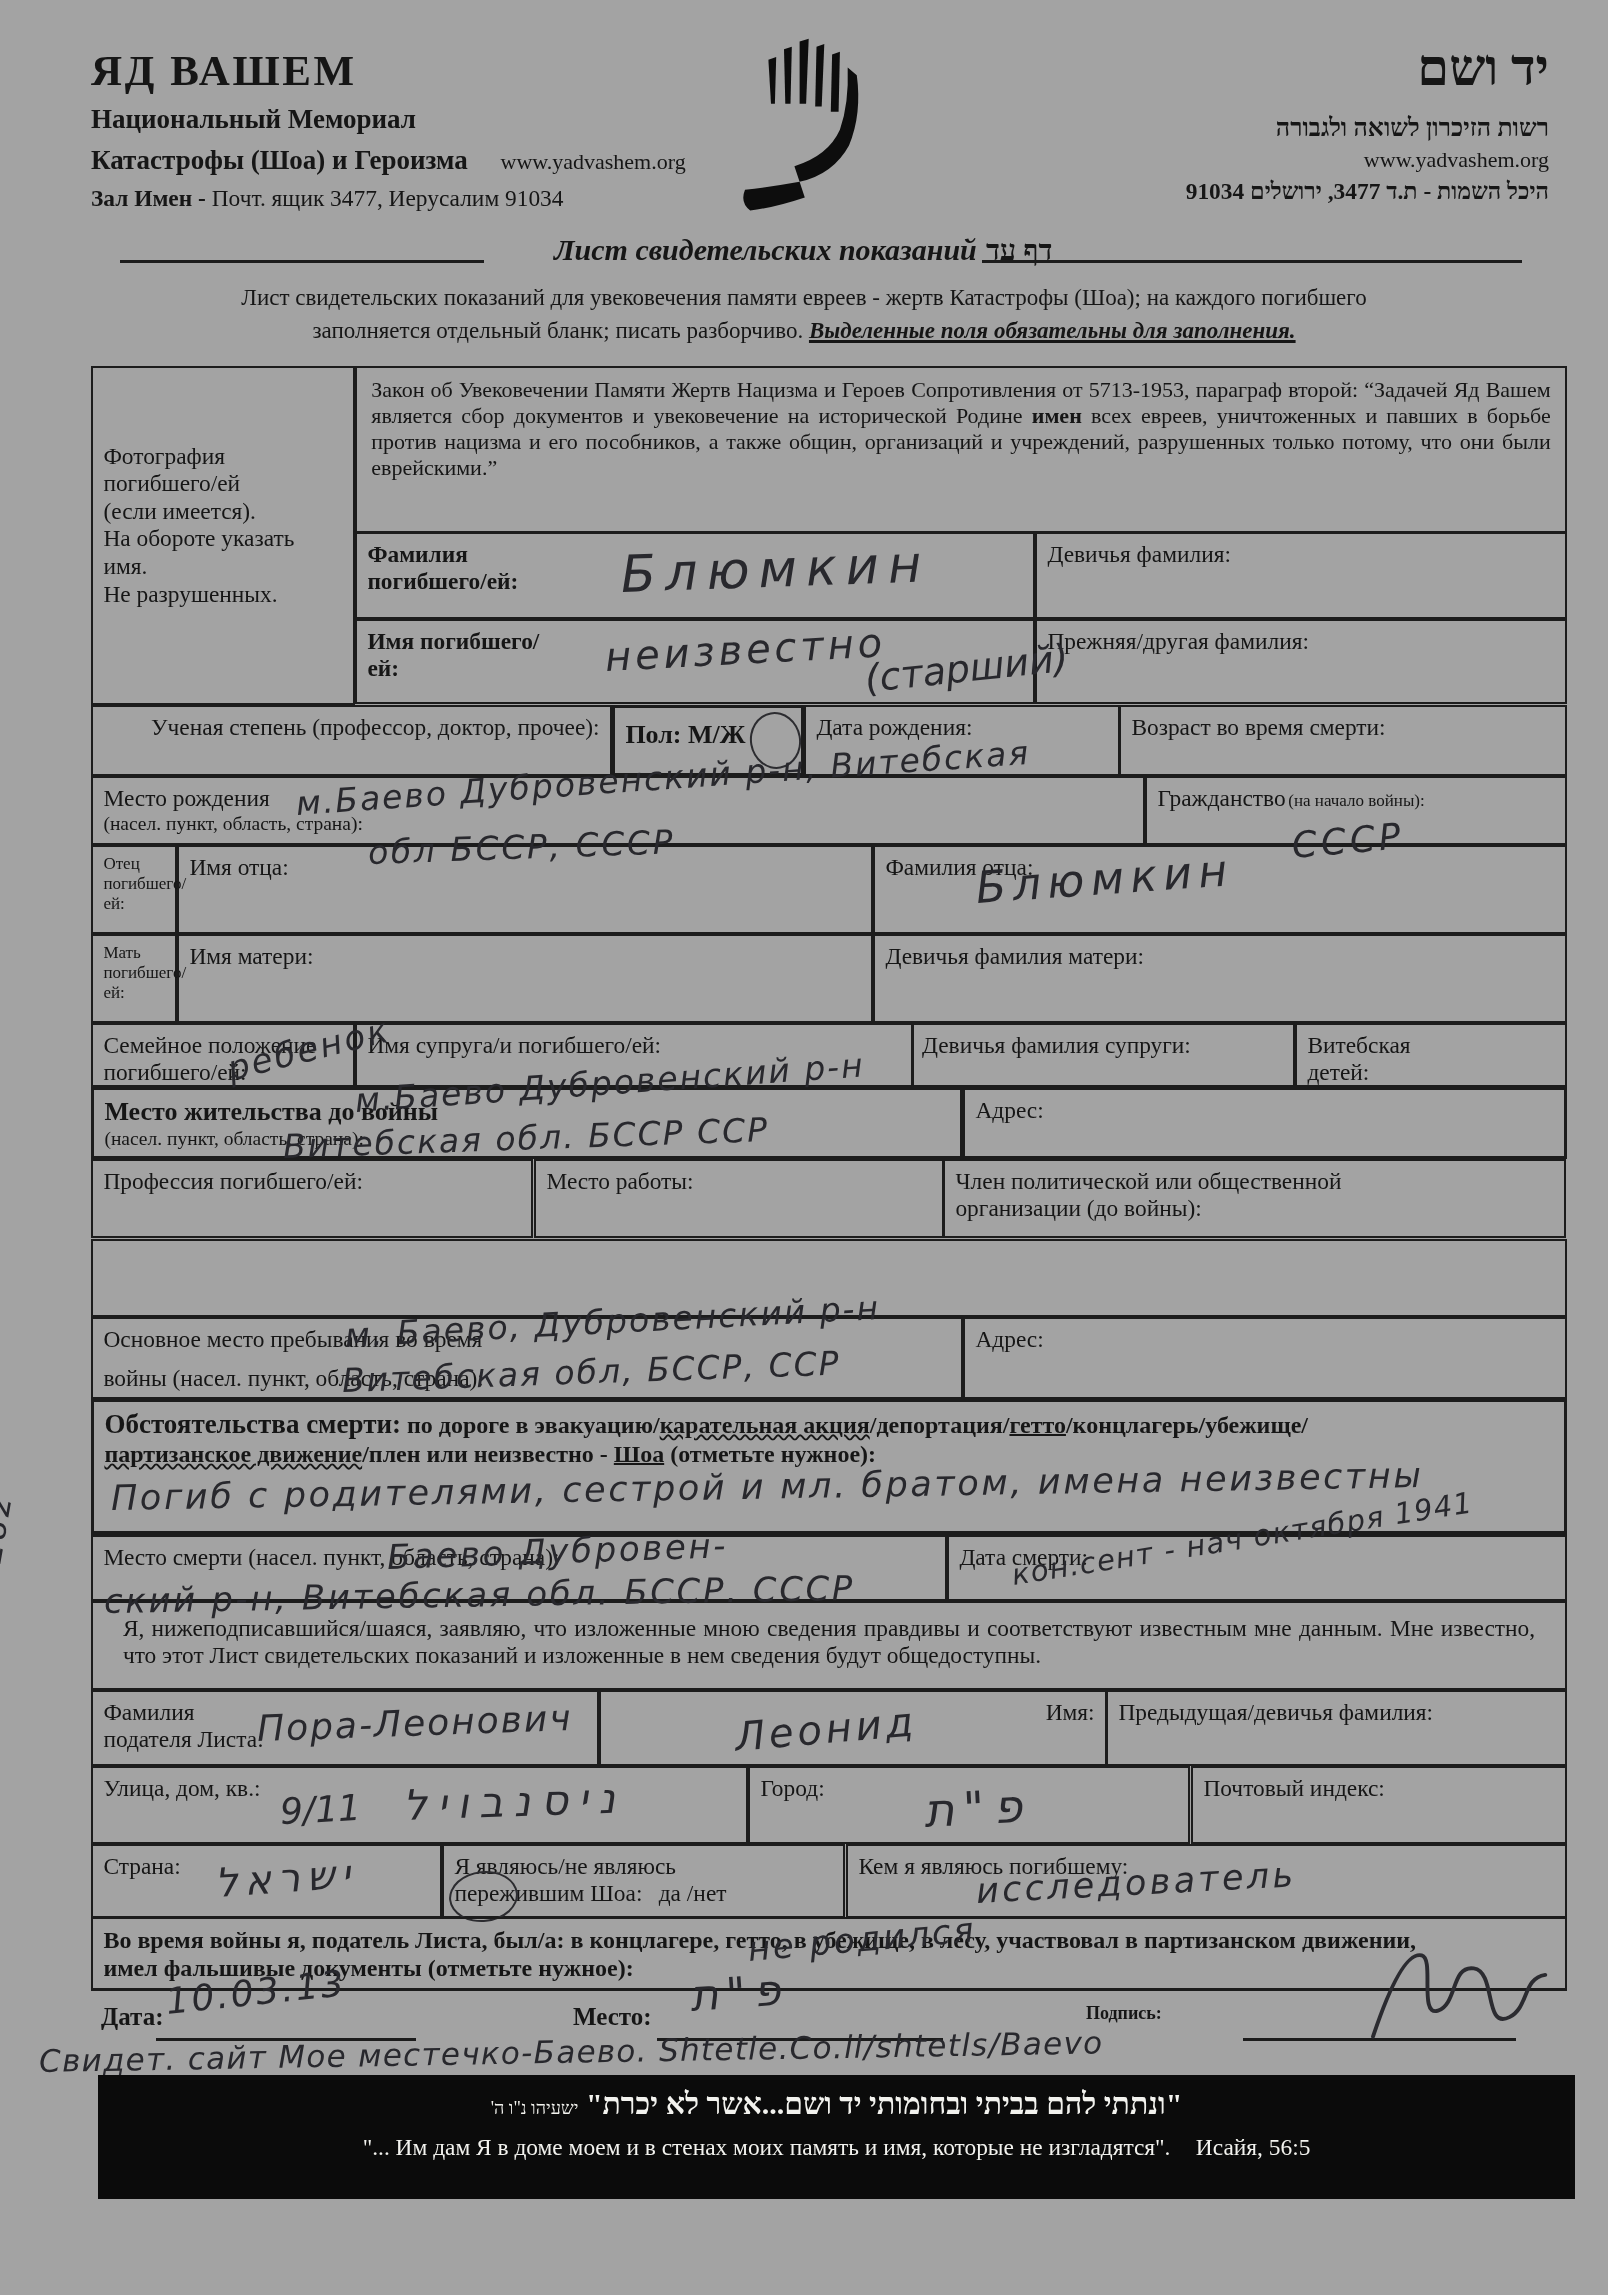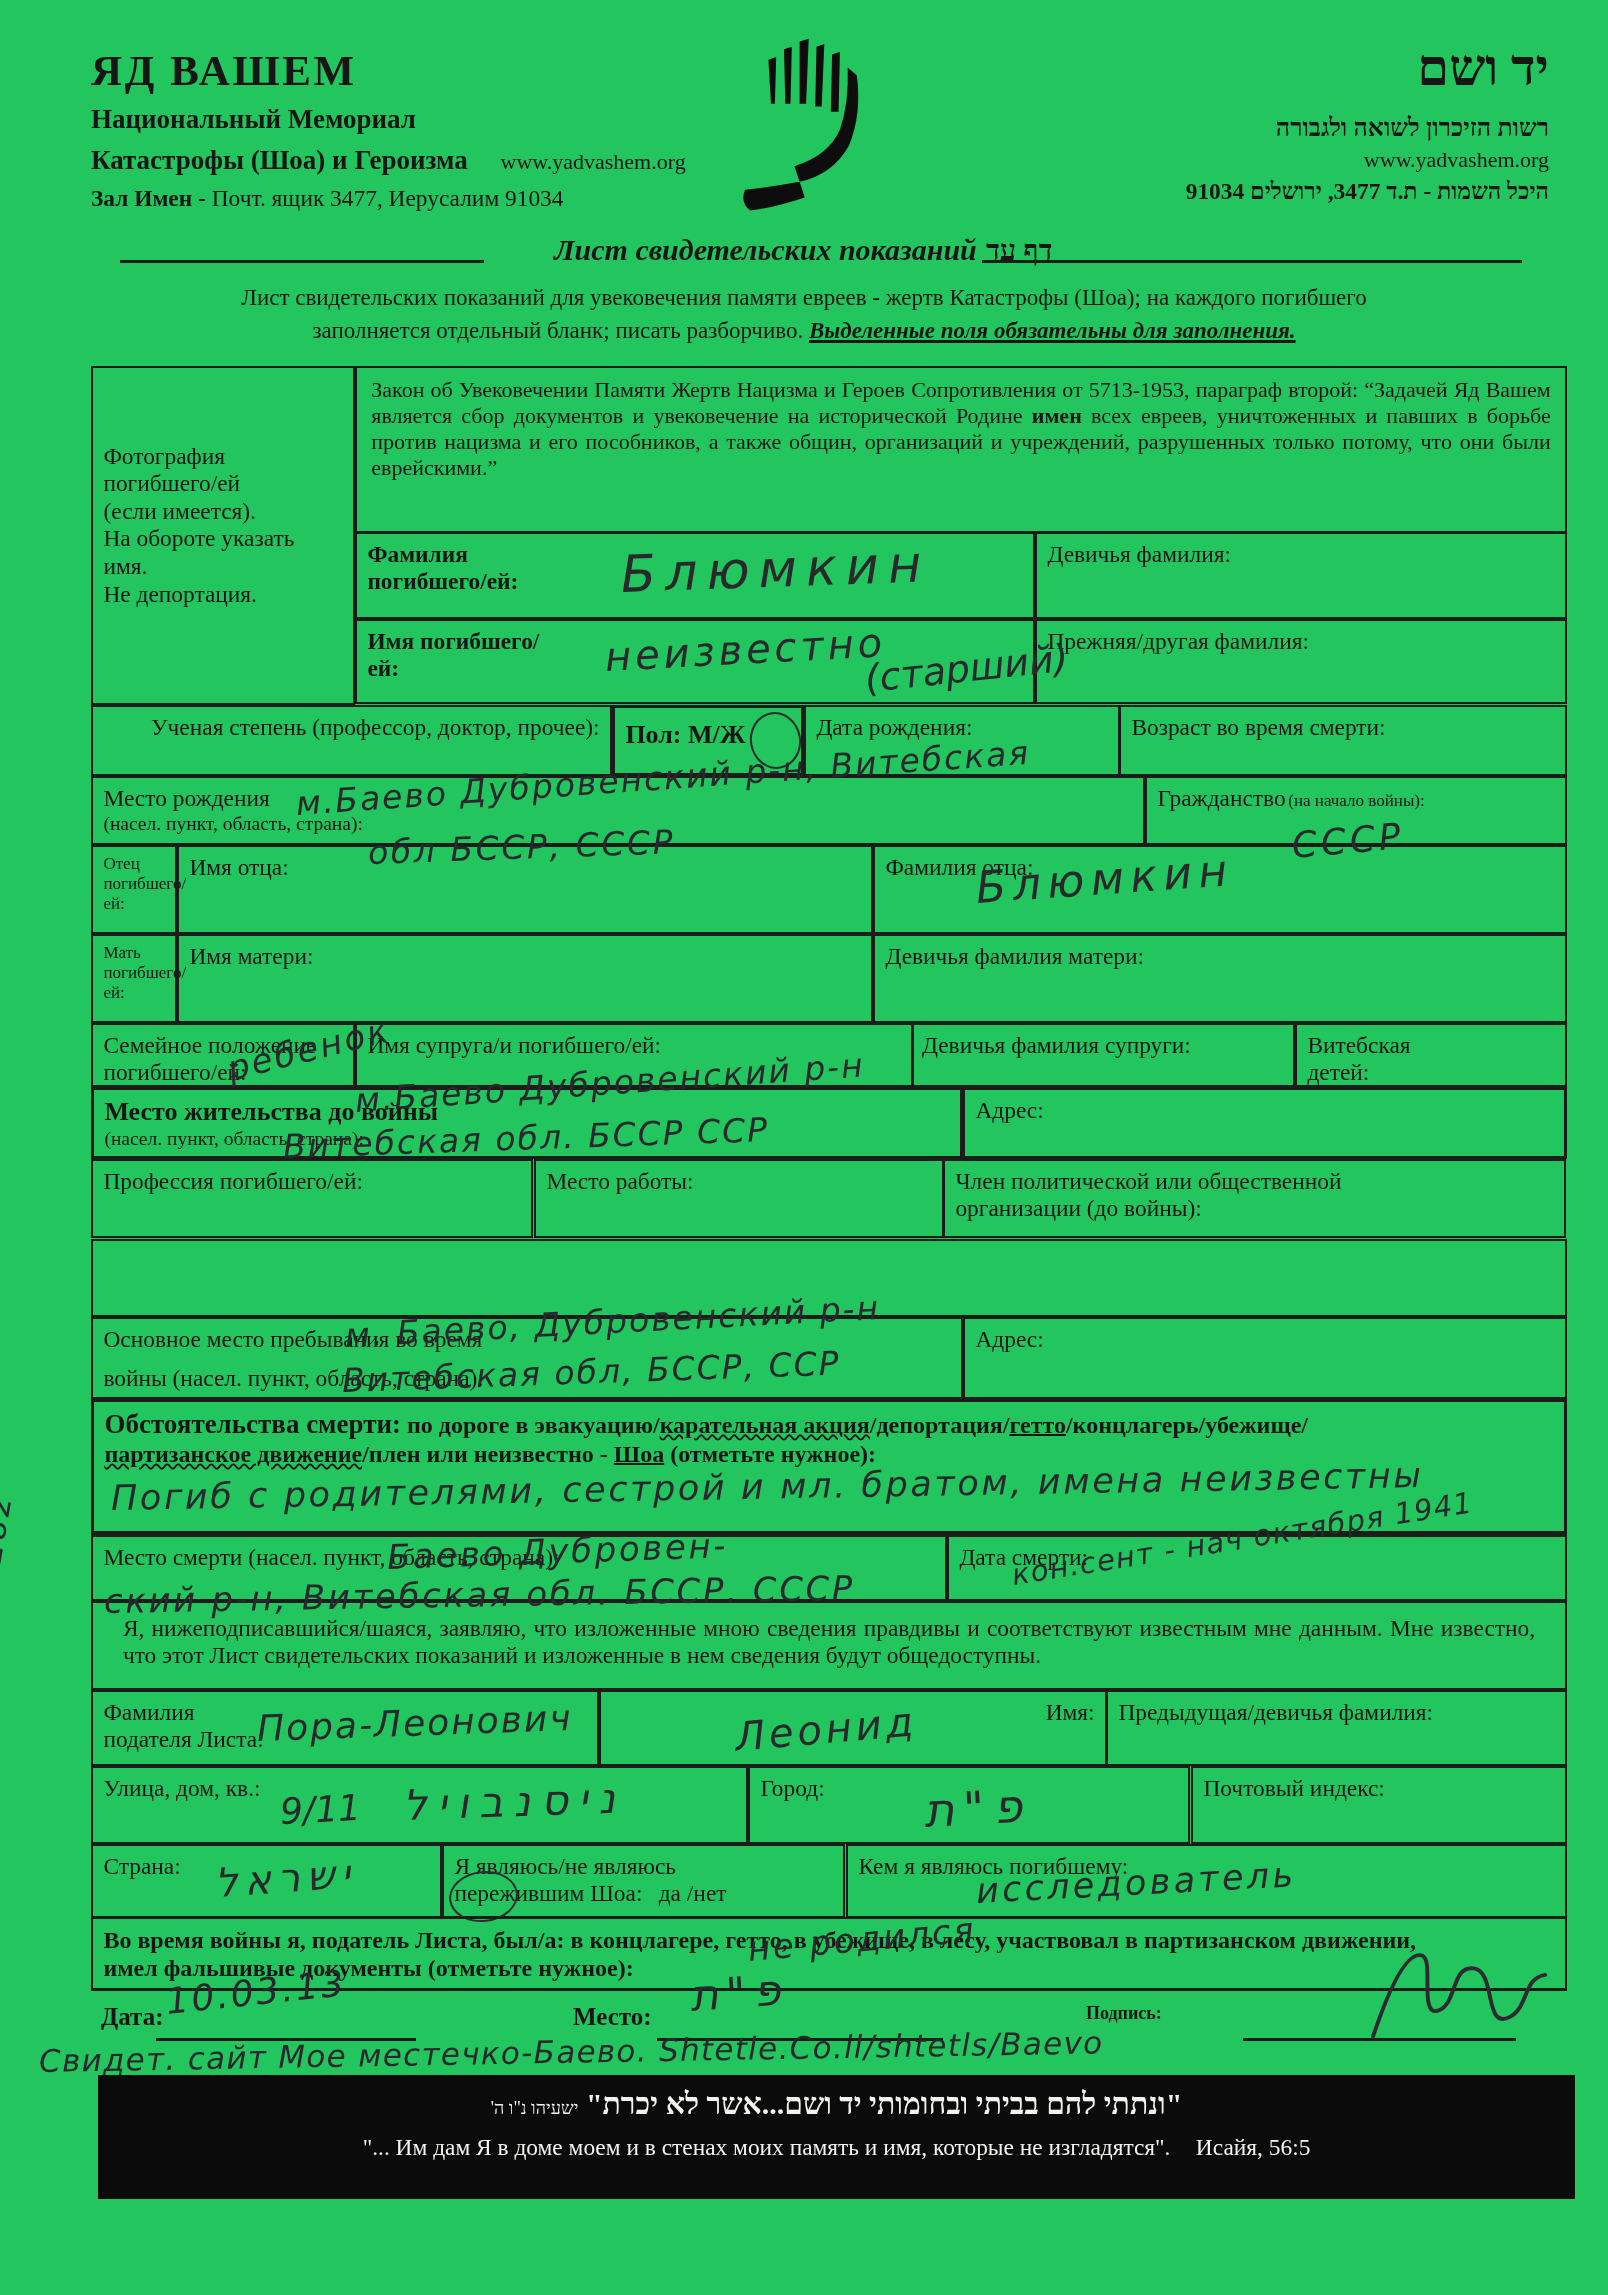--- a/index.html
+++ b/index.html
@@ -1,16 +1,16 @@
 <!DOCTYPE html>
 <html lang="ru" style="font-size:10.4px"><head>
 <meta charset="utf-8">
 <style>
   html,body{margin:0;padding:0;background:#d8d7d3;}
-  #page{position:relative;width:1608px;height:2295px;background:#22c55e;overflow:hidden;
+  #page{position:relative;width:1608px;height:2295px;background:#a3a3a3;overflow:hidden;
         font-family:"Liberation Serif",serif;color:#161616;}
   .abs{position:absolute;}
   .cell{position:absolute;border:2px solid #1c1c1c;box-sizing:border-box;padding:6.5px 10.4px;}
   .cell.heavy{border-width:3.9px;}
   .lbl{font-size:23.4px;line-height:1.18;}
   .lbl.sm{font-size:19.5px;}
   .lbl.xs{font-size:17px;}
   .b{font-weight:bold;}
   .hw{position:absolute;font-family:"DejaVu Sans",sans-serif;font-style:italic;color:#28282d;
       white-space:nowrap;transform-origin:left center;}
@@ -77,21 +77,21 @@
     <span class="b" style="font-style:italic;text-decoration:underline;text-decoration-thickness:2.6px;">Выделенные поля обязательны для заполнения.</span>
   </div>
 
   <div class="cell" style="left:91px;top:366px;width:264px;height:339px;border-width:2.6px;">
     <div class="lbl" style="margin-top:68px;">
       <div>Фотография</div>
       <div>погибшего/ей</div>
       <div>(если имеется).</div>
       <div>На обороте указать</div>
       <div>имя.</div>
-      <div>Не депортация.</div>
+      <div>Не разрушенных.</div>
     </div>
   </div>
 
   <div class="cell" style="left:355px;top:366px;width:1212px;height:167px;border-width:2.6px;">
     <div class="lbl" style="font-size:22px;text-align:justify;padding:2.6px 3.9px;">
       <span>Закон об Увековечении Памяти Жертв Нацизма и Героев Сопротивления от 5713-1953, параграф второй: “Задачей Яд Вашем является сбор документов и увековечение на исторической Родине </span><span class="b">имен</span><span> всех евреев, уничтоженных и павших в борьбе против  нацизма и его пособников, а также общин, организаций и учреждений, разрушенных только потому, что они были еврейскими.”</span>
     </div>
   </div>
 
   <div class="cell" style="left:355px;top:532px;width:680px;height:87px;">

